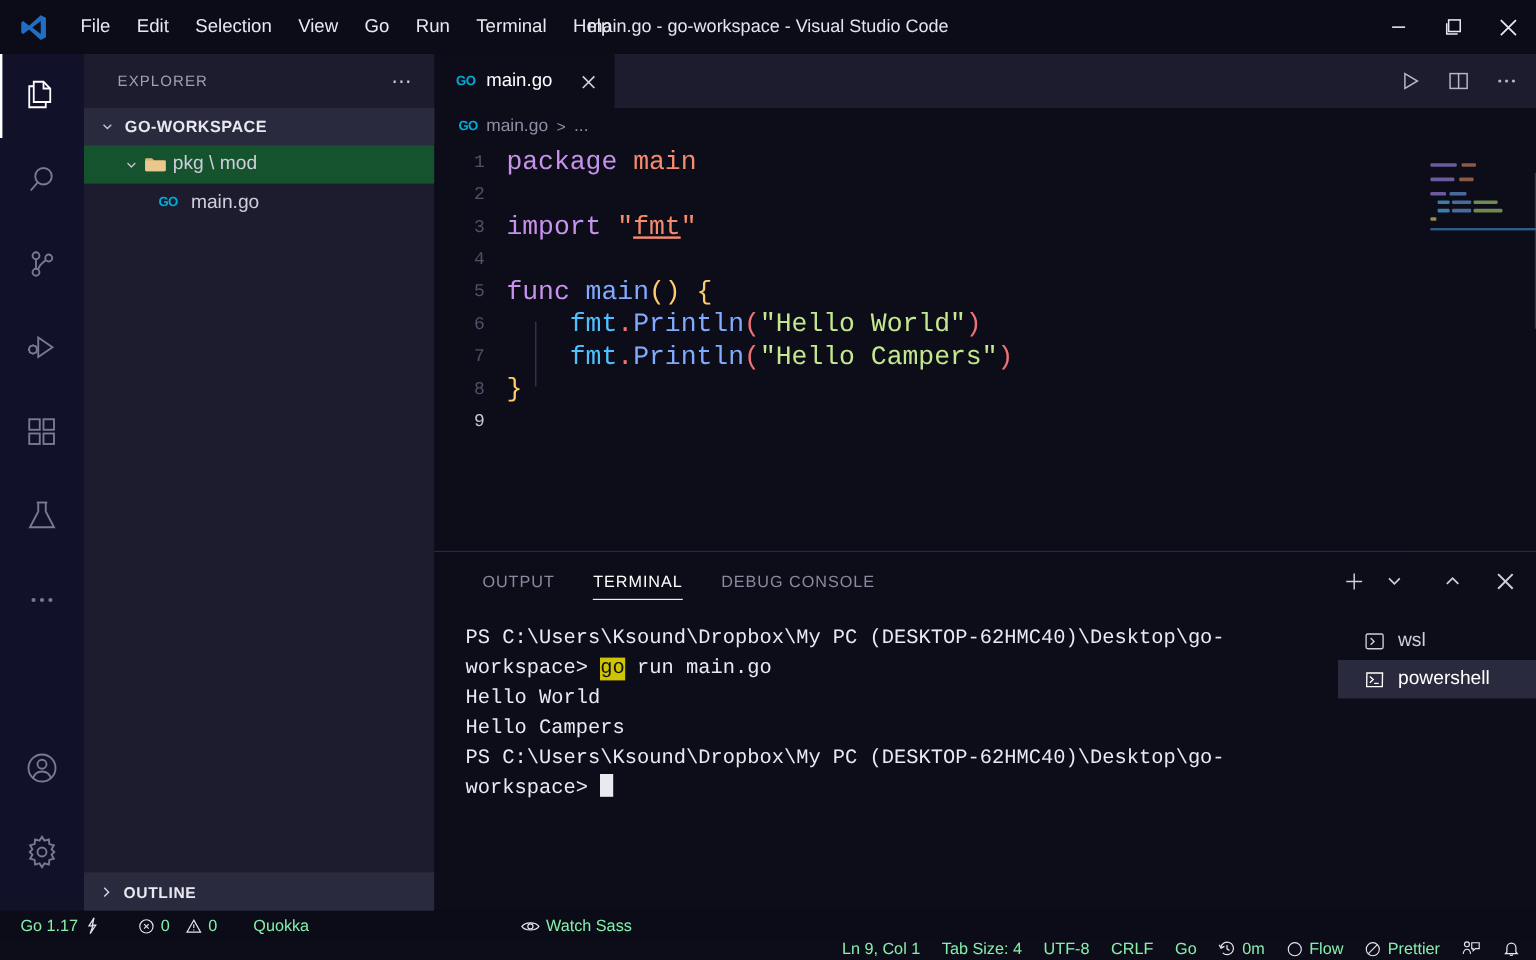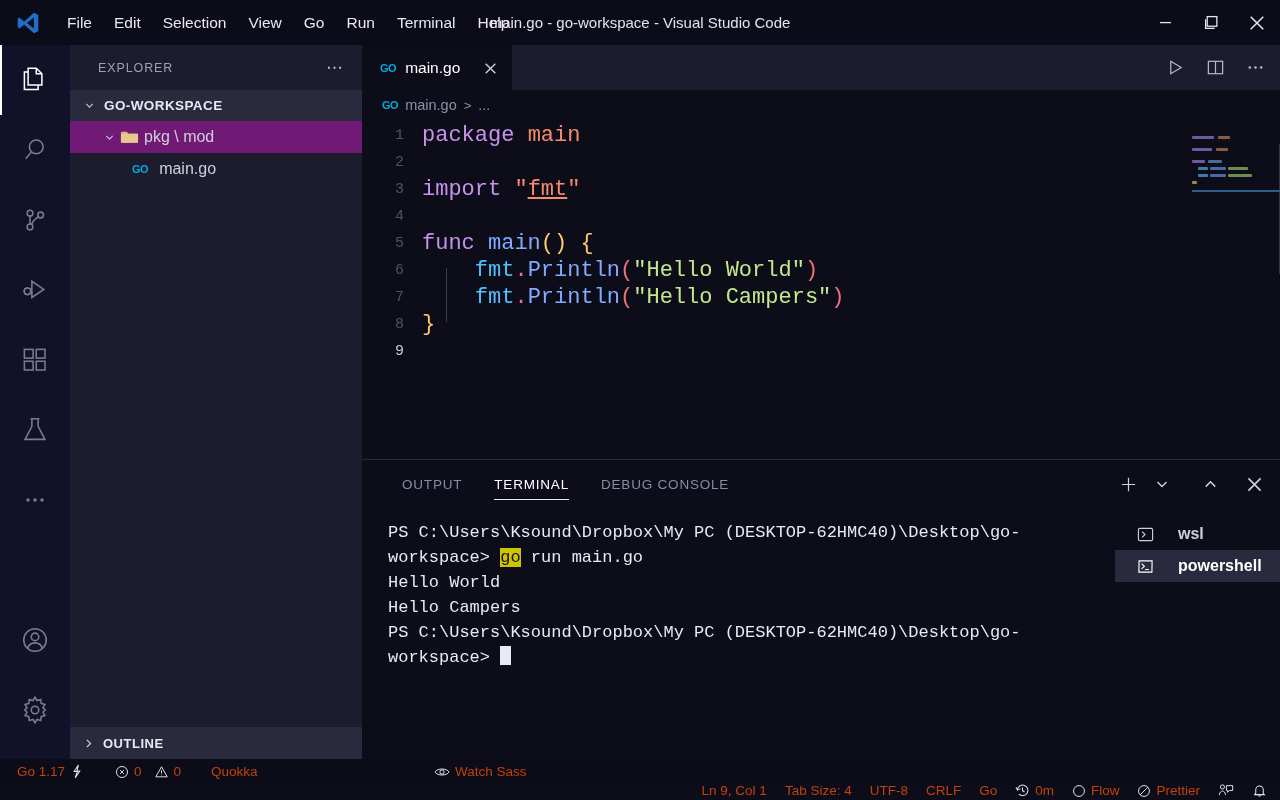--- a/index.html
+++ b/index.html
@@ -58,21 +58,21 @@
   }
   .side-title { font-size:12.5px; letter-spacing:0.9px; color:#a0a0b4; }
   .side-dots { color:#c8c8d6; font-size:17px; letter-spacing:1px; line-height:10px; }
   .tree-root {
     height:31px; display:flex; align-items:center; gap:6px; padding-left:10px;
     background:#2a2a3e; font-size:13.5px; font-weight:bold; color:#e8e8f0; letter-spacing:0.4px;
   }
   .tree-row {
     height:32px; display:flex; align-items:center; font-size:16px; color:#cfcfdc; cursor:default;
   }
-  .tree-row.sel { background:#701a75; }
+  .tree-row.sel { background:#14532d; }
   .chev { width:18px; display:flex; align-items:center; justify-content:center; color:#c4c4d2; }
   .folder-ico { width:22px; display:flex; align-items:center; justify-content:center; margin-right:4px; }
   .go-ico {
     font-size:11px; font-weight:bold; color:#00ADD8; letter-spacing:-0.5px;
     font-family:"Liberation Sans", sans-serif;
   }
   .outline-bar {
     position:absolute; left:0; right:0; bottom:0; height:32px; background:#2a2a3e;
     display:flex; align-items:center; gap:8px; padding-left:12px;
     font-size:13px; font-weight:bold; color:#e8e8f0; letter-spacing:0.5px;
@@ -146,29 +146,29 @@
 
   .panel-body { flex:1 1 auto; display:flex; min-height:0; }
   .term-out {
     flex:1 1 auto; padding:12px 0 0 26px; font-family:"Liberation Mono", monospace;
     font-size:17px; line-height:25px; color:#e9e9f0; white-space:pre-wrap; min-width:0;
   }
   .t-hl { background:#cfc400; color:#101010; }
   .t-cursor { display:inline-block; width:11px; height:19px; background:#e9e9f0; vertical-align:-3px; }
   .term-list { width:165px; flex:0 0 165px; padding-top:10px; }
   .tl-item {
-    height:32px; display:flex; align-items:center; gap:24px; padding-left:22px;
-    font-size:16px; color:#cfcfdc;font-weight:bold;
+    height:32px; display:flex; align-items:center; gap:11px; padding-left:22px;
+    font-size:16px; color:#cfcfdc;
   }
   .tl-item.sel { background:#2a2a3e; color:#ffffff; }
 
   
   .statusbar {
     height:25px; flex:0 0 25px; background:#0c0c18; display:flex; align-items:center;
-    color:#c2410c; font-size:13.5px; position:relative;
+    color:#86efac; font-size:13.5px; position:relative;
   }
   .sb-group { display:flex; align-items:center; }
   .sb-item { display:flex; align-items:center; gap:5px; padding:0 9px; height:25px; }
   .sb-right { position:absolute; right:4px; display:flex; align-items:center;margin-top:38px; }
   .sb-center { position:absolute; left:425px; display:flex; align-items:center; }
   svg { display:block; }
 </style>
 </head>
 <body>
 

